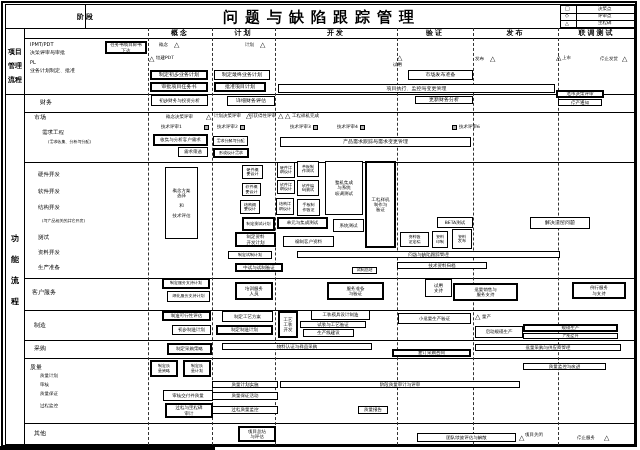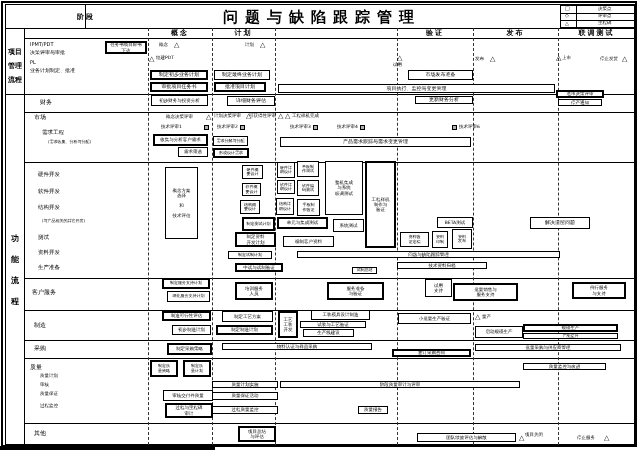--- a/index.html
+++ b/index.html
@@ -46,20 +46,21 @@
       <div class="abs vl" style="left: 24px; top: 28px; height: 417px;"></div>
       <div class="abs vd" style="left: 148px; top: 28px; height: 417px;"></div>
       <div class="abs vd" style="left: 212px; top: 28px; height: 417px;"></div>
       <div class="abs vd" style="left: 275px; top: 28px; height: 417px;"></div>
       <div class="abs vd" style="left: 397px; top: 28px; height: 417px;"></div>
       <div class="abs vd" style="left: 473px; top: 28px; height: 417px;"></div>
       <div class="abs vd" style="left: 558px; top: 28px; height: 417px;"></div>
       <div class="abs phead" style="left: 24px; top: 12px; width: 124px; height: 10px;">阶段</div>
       <div class="abs phead" style="left: 148px; top: 28px; width: 64px; height: 10px;">概念</div>
       <div class="abs phead" style="left: 212px; top: 28px; width: 63px; height: 10px;">计划</div>
+      <div class="abs phead" style="left: 275px; top: 28px; width: 122px; height: 10px;">开发</div>
       <div class="abs phead" style="left: 397px; top: 28px; width: 76px; height: 10px;">验证</div>
       <div class="abs phead" style="left: 473px; top: 28px; width: 85px; height: 10px;">发布</div>
       <div class="abs phead" style="left: 558px; top: 28px; width: 77px; height: 10px;">联调测试</div>
       <div class="abs sideflex" style="left: 6px; top: 39px; width: 18px; height: 54px; font-size: 7px;">
         <div>项目</div>
         <div>管理</div>
         <div>流程</div>
       </div>
       <div class="abs sideflex" style="left: 6px; top: 96px; width: 18px; height: 348px; font-size: 8px; gap: 10px;">
         <div>功</div>

